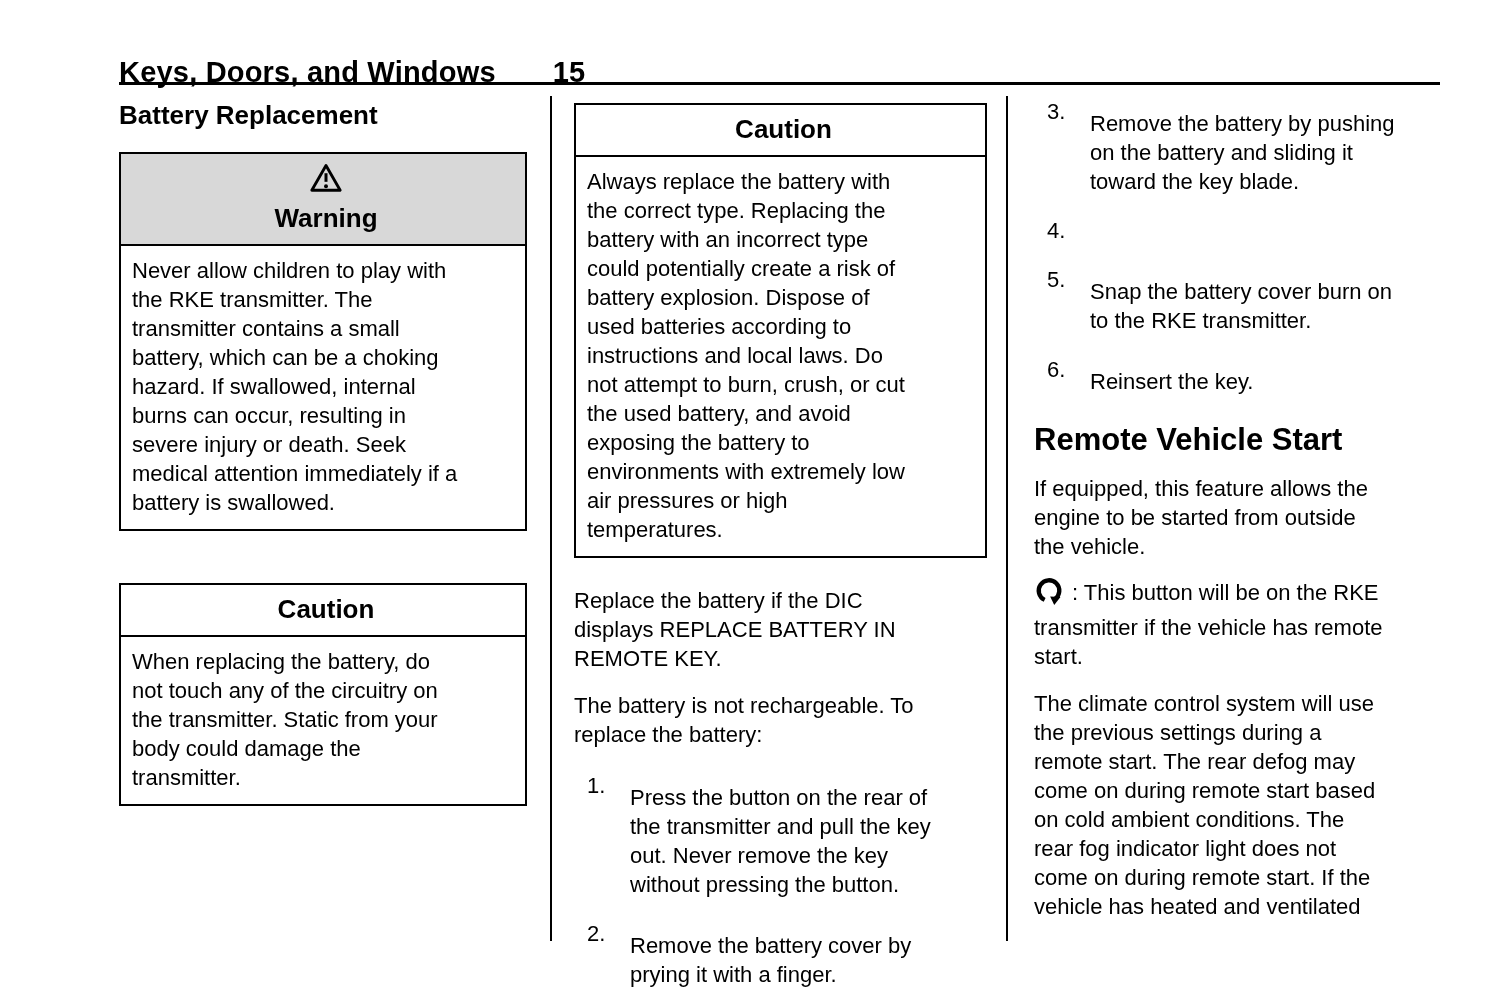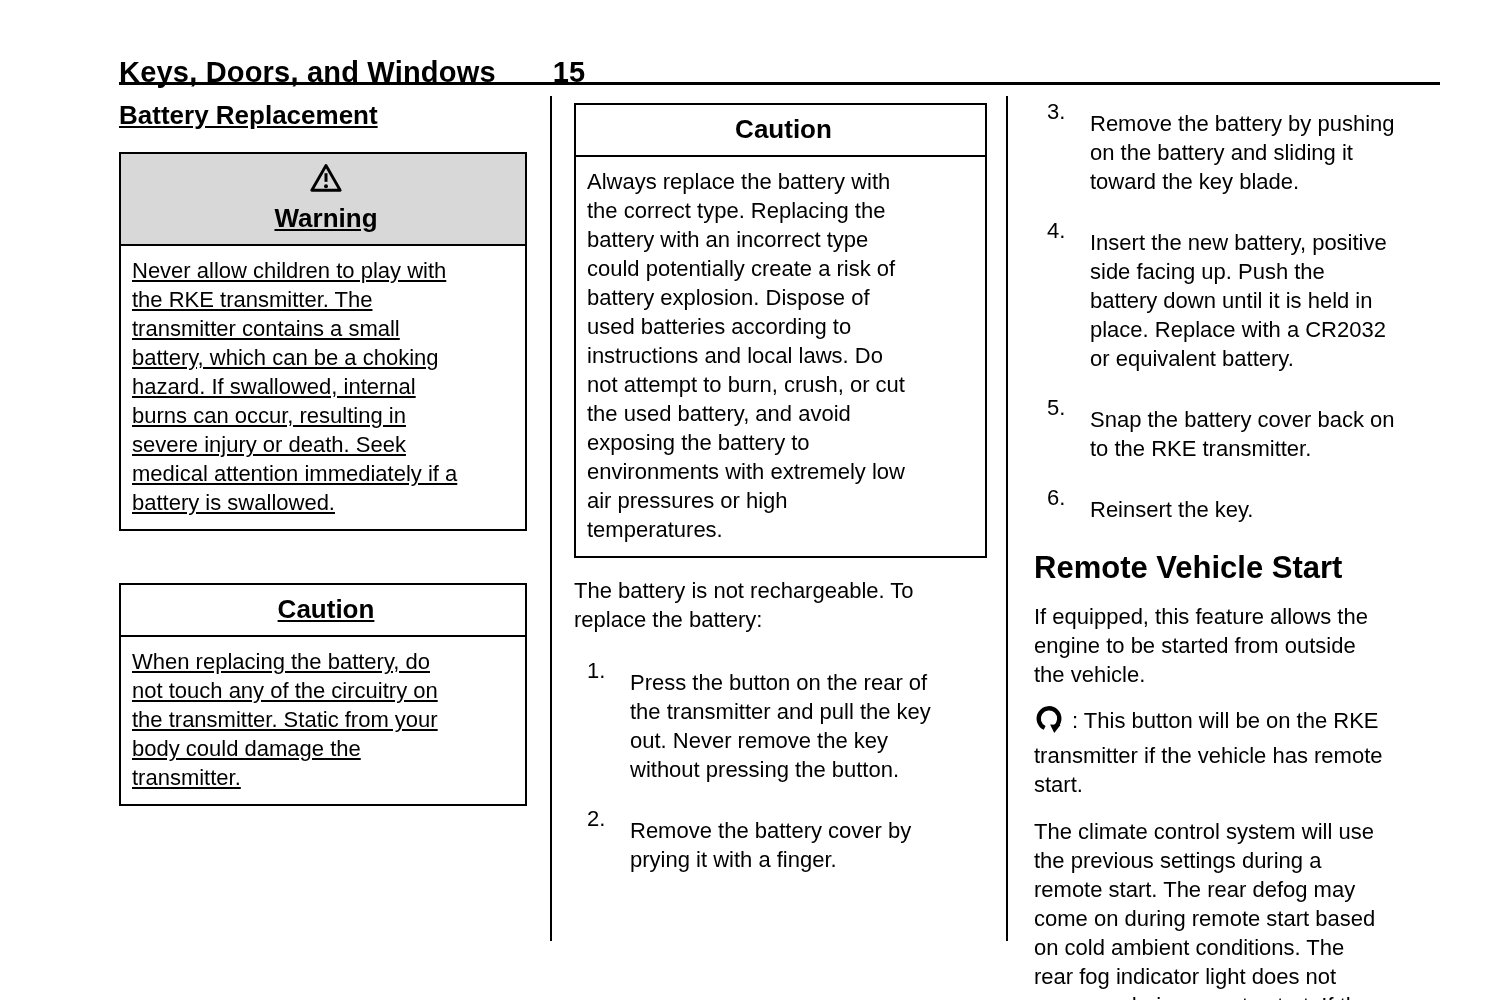--- a/index.html
+++ b/index.html
@@ -15,21 +15,21 @@
     position: absolute; top: 44px; left: 119px; width: 1321px;
     display: flex; align-items: baseline; margin-top: 12px;
   }
   .chapter { font-size: 29px; font-weight: bold; letter-spacing: 0.2px; }
   .pagenum { font-size: 29px; font-weight: bold; margin-left: 57px; }
   .header-rule {
     position: absolute; top: 82px; left: 119px; width: 1321px;
     height: 3px; background: #000;
   }
   .col { position: absolute; }
-  .col1 { left: 119px; top: 100px; width: 408px; text-decoration: underline; }
+  .col1 { left: 119px; top: 100px; width: 408px; }
   .col2 { left: 574px; top: 103px; width: 413px; }
   .col3 { left: 1034px; top: 97px;  width: 407px; }
   .divider {
     position: absolute; top: 96px; width: 2px; height: 845px; background: #000;
   }
   .divider1 { left: 550px; }
   .divider2 { left: 1006px; }
 
   h2.sub-heading { font-size: 26px; font-weight: bold; margin-bottom: 21px; }
   h1.section-heading { font-size: 31px; font-weight: bold; margin: 26px 0 16px 0; }
@@ -121,20 +121,23 @@
 used batteries according to
 instructions and local laws. Do
 not attempt to burn, crush, or cut
 the used battery, and avoid
 exposing the battery to
 environments with extremely low
 air pressures or high
 temperatures.</div>
   </section>
 
+  <p class="para" style="margin-top:28px">Replace the battery if the DIC
+displays REPLACE BATTERY IN
+REMOTE KEY.</p>
   <p class="para">The battery is not rechargeable. To
 replace the battery:</p>
 
   <div class="steps">
     <div class="li">
       <span class="num">1.</span>
       <span class="li-text">Press the button on the rear of
 the transmitter and pull the key
 out. Never remove the key
 without pressing the button.</span>
@@ -152,29 +155,24 @@
 <div class="col col3">
   <div class="steps" style="margin-top:0">
     <div class="li" style="margin-top:0">
       <span class="num">3.</span>
       <span class="li-text">Remove the battery by pushing
 on the battery and sliding it
 toward the key blade.</span>
     </div>
     <div class="li">
       <span class="num">4.</span>
-      <span class="li-text">Insert the new battery, positive
-side facing up. Push the
-battery down until it is held in
-place. Replace with a CR2032
-or equivalent battery.</span>
     </div>
     <div class="li">
       <span class="num">5.</span>
-      <span class="li-text">Snap the battery cover back on
+      <span class="li-text">Snap the battery cover burn on
 to the RKE transmitter.</span>
     </div>
     <div class="li">
       <span class="num">6.</span>
       <span class="li-text">Reinsert the key.</span>
     </div>
   </div>
 
   <h1 class="section-heading">Remote Vehicle Start</h1>
 

